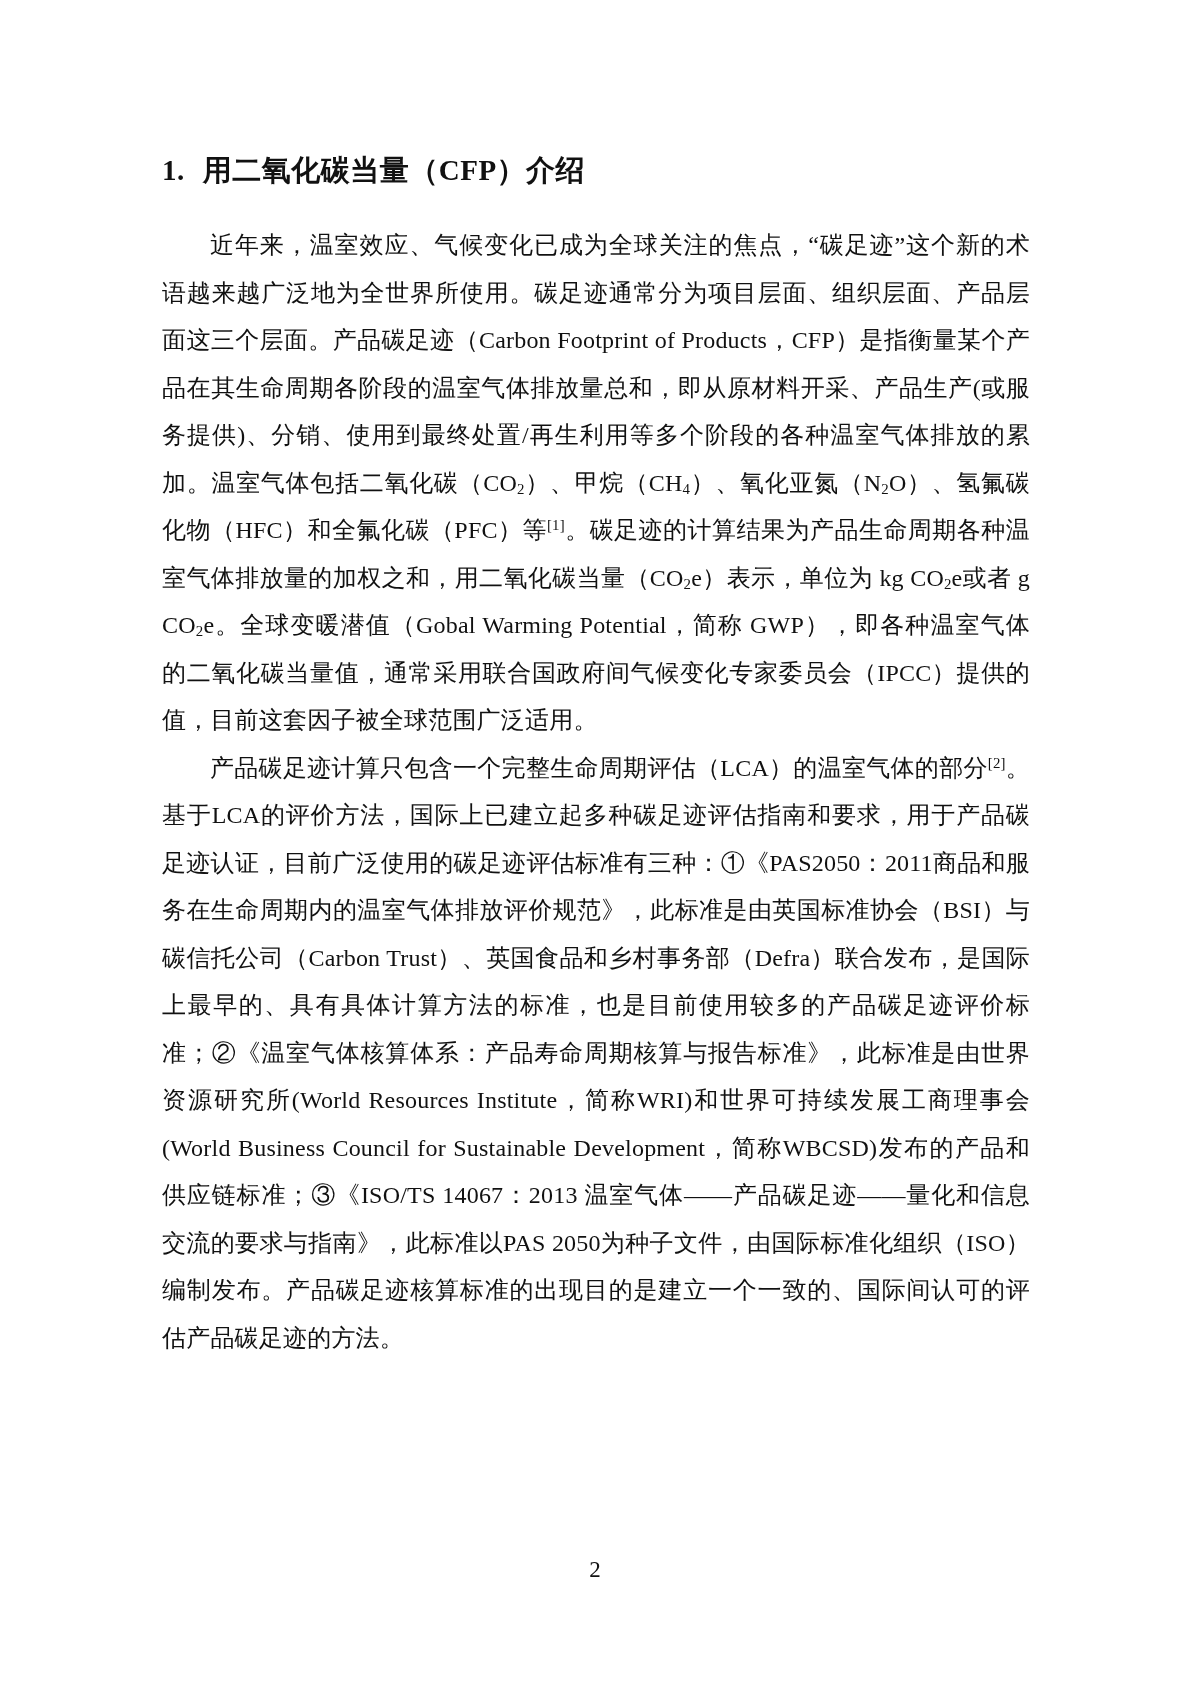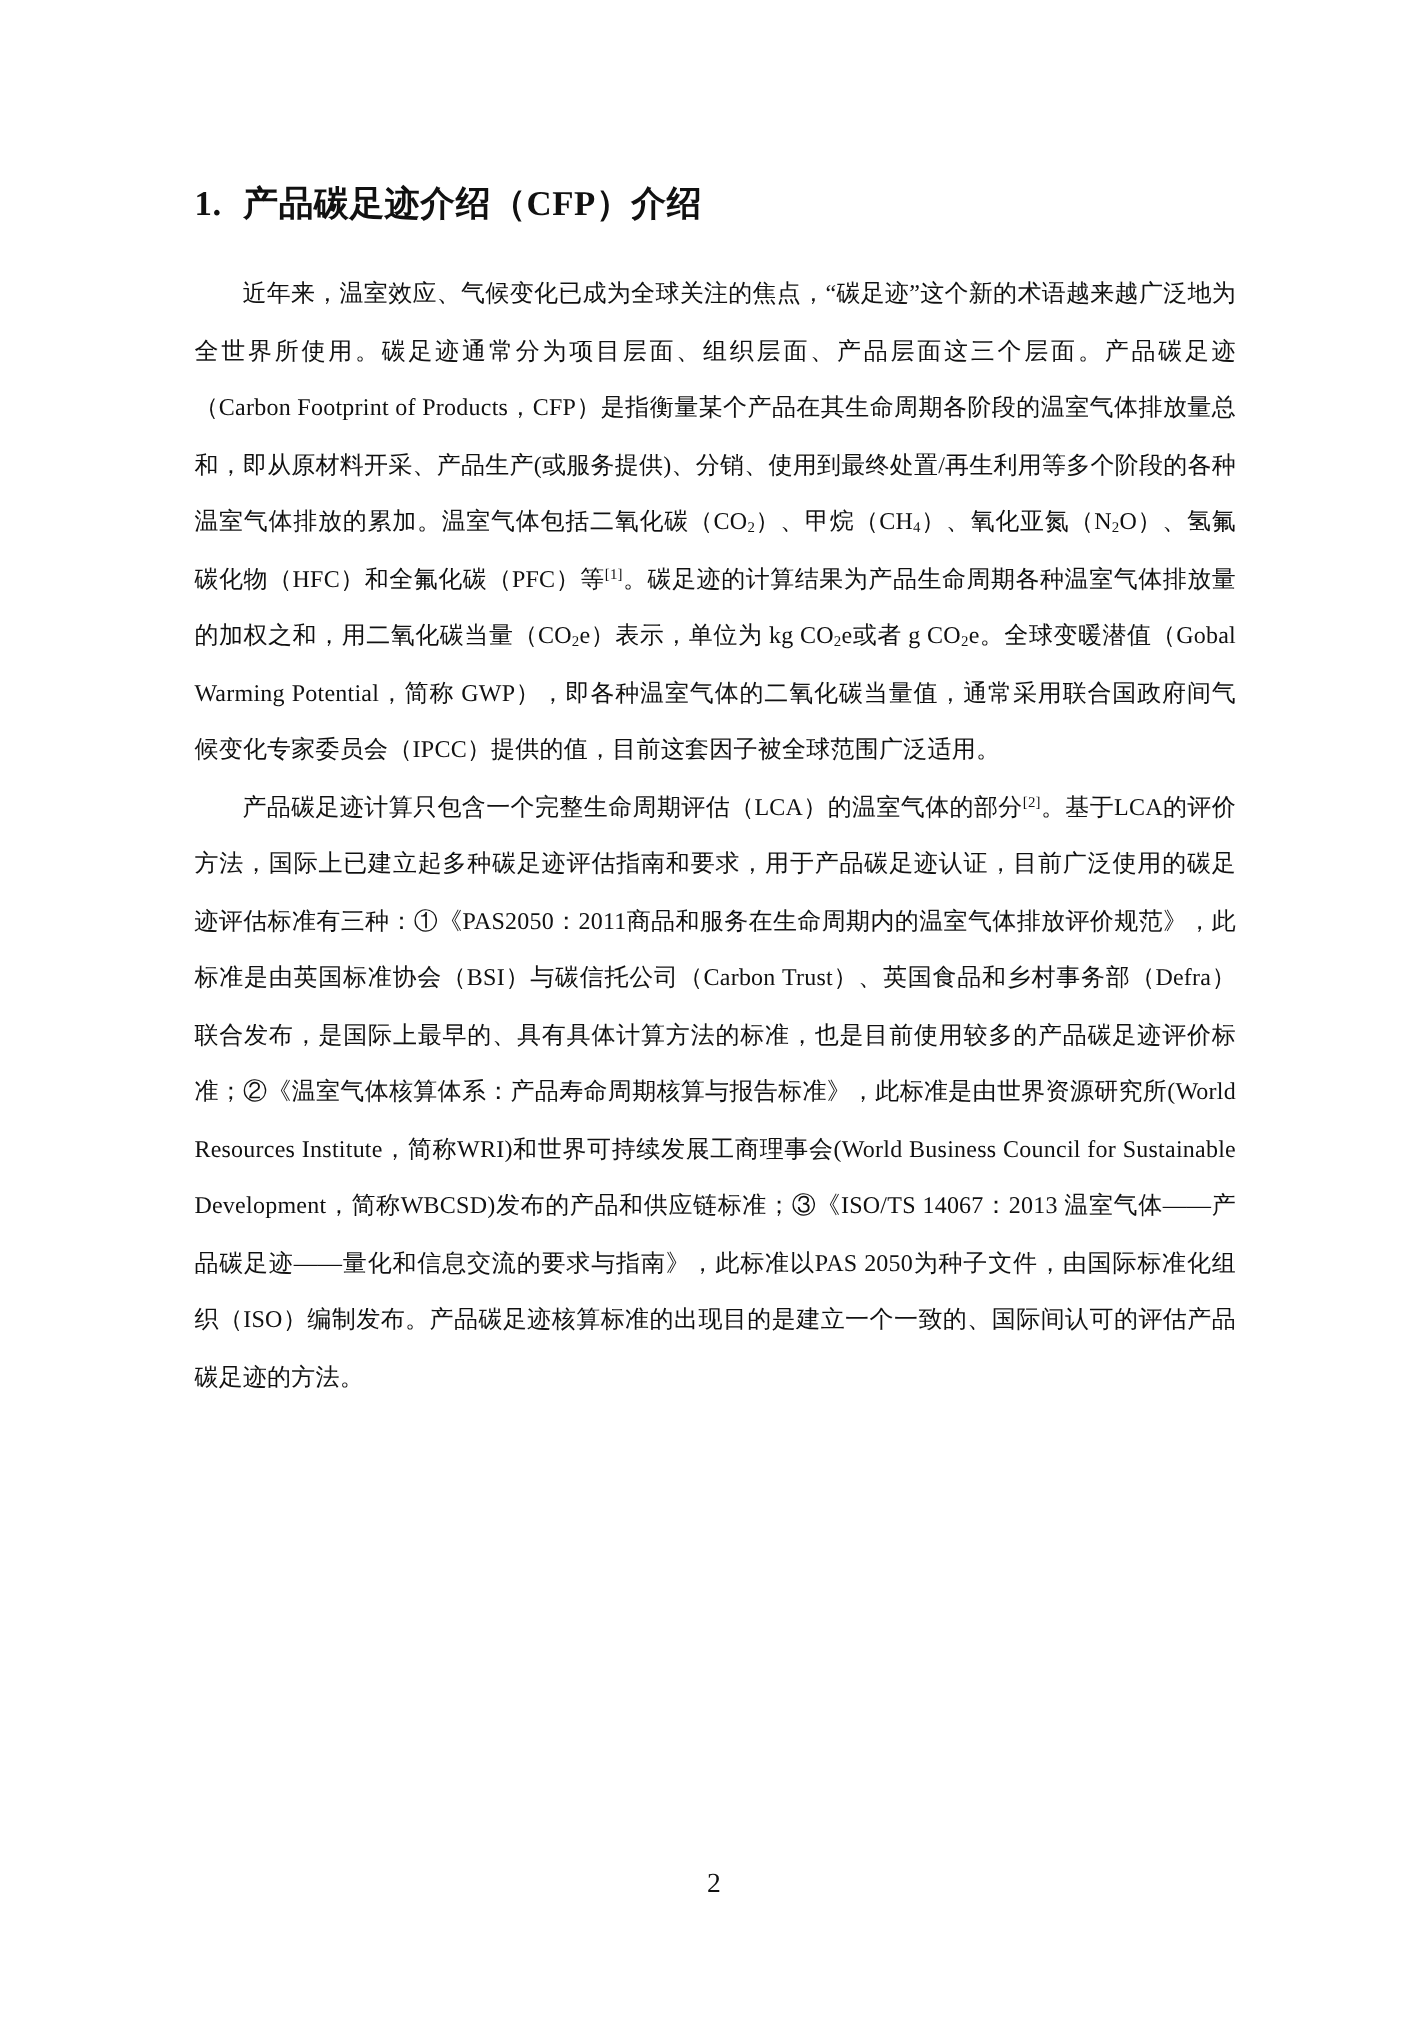--- a/index.html
+++ b/index.html
@@ -28,21 +28,21 @@
     font-size: 29px;
     font-weight: bold;
     line-height: 40px;
     letter-spacing: 0.5px;
   }
   .heading .h-num {
     margin-right: 18px;
   }
   .para {
     margin: 0;
-    font-size: 20px;
+    font-size: 24px;
     line-height: 47.5px;
     text-align: justify;
     text-indent: 2em;
     letter-spacing: 0.2px;
   }
   .para .sub {
     font-size: 0.62em;
     vertical-align: -0.18em;
     line-height: 0;
   }
@@ -61,19 +61,19 @@
     line-height: 28px;
     color: #111111;
   }
 </style>
 </head>
 <body>
 
 <div class="page">
   <div class="content">
     <h1 class="heading">
-      <span class="h-num">1.</span><span class="h-text">产品碳足迹介绍（CFP）介绍</span>
+      <span class="h-num">1.</span><span class="h-text">用二氧化碳当量（CFP）介绍</span>
     </h1>
     <p class="para"><span>近年来，温室效应、气候变化已成为全球关注的焦点，“碳足迹”这个新的术语越来越广泛地为全世界所使用。碳足迹通常分为项目层面、组织层面、产品层面这三个层面。产品碳足迹（Carbon Footprint of Products，CFP）是指衡量某个产品在其生命周期各阶段的温室气体排放量总和，即从原材料开采、产品生产(或服务提供)、分销、使用到最终处置/再生利用等多个阶段的各种温室气体排放的累加。温室气体包括二氧化碳（CO</span><span class="sub">2</span><span>）、甲烷（CH</span><span class="sub">4</span><span>）、氧化亚氮（N</span><span class="sub">2</span><span>O）、氢氟碳化物（HFC）和全氟化碳（PFC）等</span><span class="sup">[1]</span><span>。碳足迹的计算结果为产品生命周期各种温室气体排放量的加权之和，用二氧化碳当量（CO</span><span class="sub">2</span><span>e）表示，单位为 kg CO</span><span class="sub">2</span><span>e或者 g CO</span><span class="sub">2</span><span>e。全球变暖潜值（Gobal Warming Potential，简称 GWP），即各种温室气体的二氧化碳当量值，通常采用联合国政府间气候变化专家委员会（IPCC）提供的值，目前这套因子被全球范围广泛适用。</span></p>
     <p class="para"><span>产品碳足迹计算只包含一个完整生命周期评估（LCA）的温室气体的部分</span><span class="sup">[2]</span><span>。基于LCA的评价方法，国际上已建立起多种碳足迹评估指南和要求，用于产品碳足迹认证，目前广泛使用的碳足迹评估标准有三种：①《PAS2050：2011商品和服务在生命周期内的温室气体排放评价规范》，此标准是由英国标准协会（BSI）与碳信托公司（Carbon Trust）、英国食品和乡村事务部（Defra）联合发布，是国际上最早的、具有具体计算方法的标准，也是目前使用较多的产品碳足迹评价标准；②《温室气体核算体系：产品寿命周期核算与报告标准》，此标准是由世界资源研究所(World Resources Institute，简称WRI)和世界可持续发展工商理事会(World Business Council for Sustainable Development，简称WBCSD)发布的产品和供应链标准；③《ISO/TS 14067：2013 温室气体——产品碳足迹——量化和信息交流的要求与指南》，此标准以PAS 2050为种子文件，由国际标准化组织（ISO）编制发布。产品碳足迹核算标准的出现目的是建立一个一致的、国际间认可的评估产品碳足迹的方法。</span></p>
   </div>
   <div class="page-number">2</div>
 </div>
 
 </body></html>

